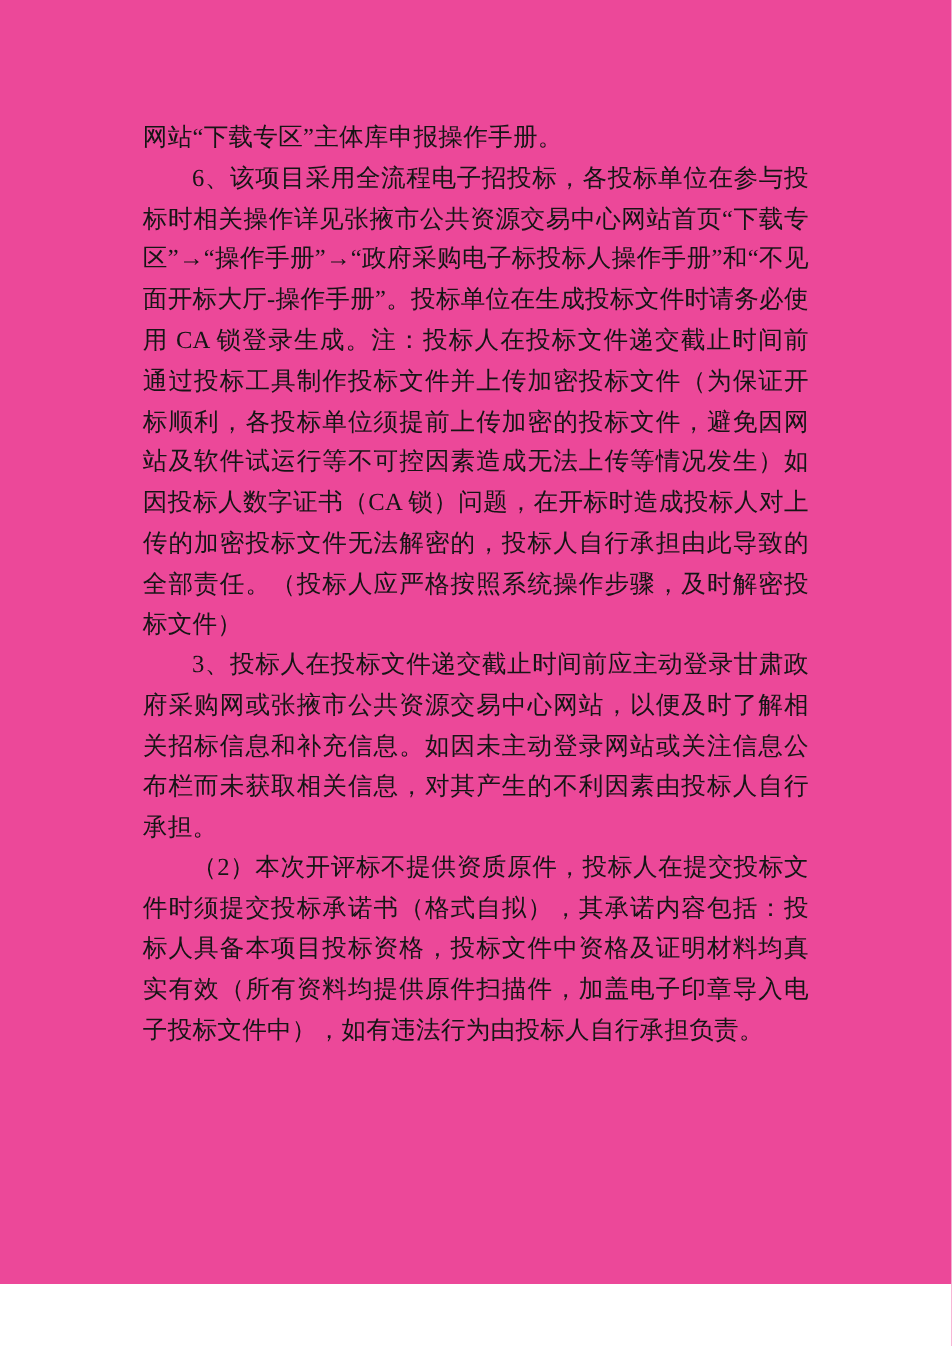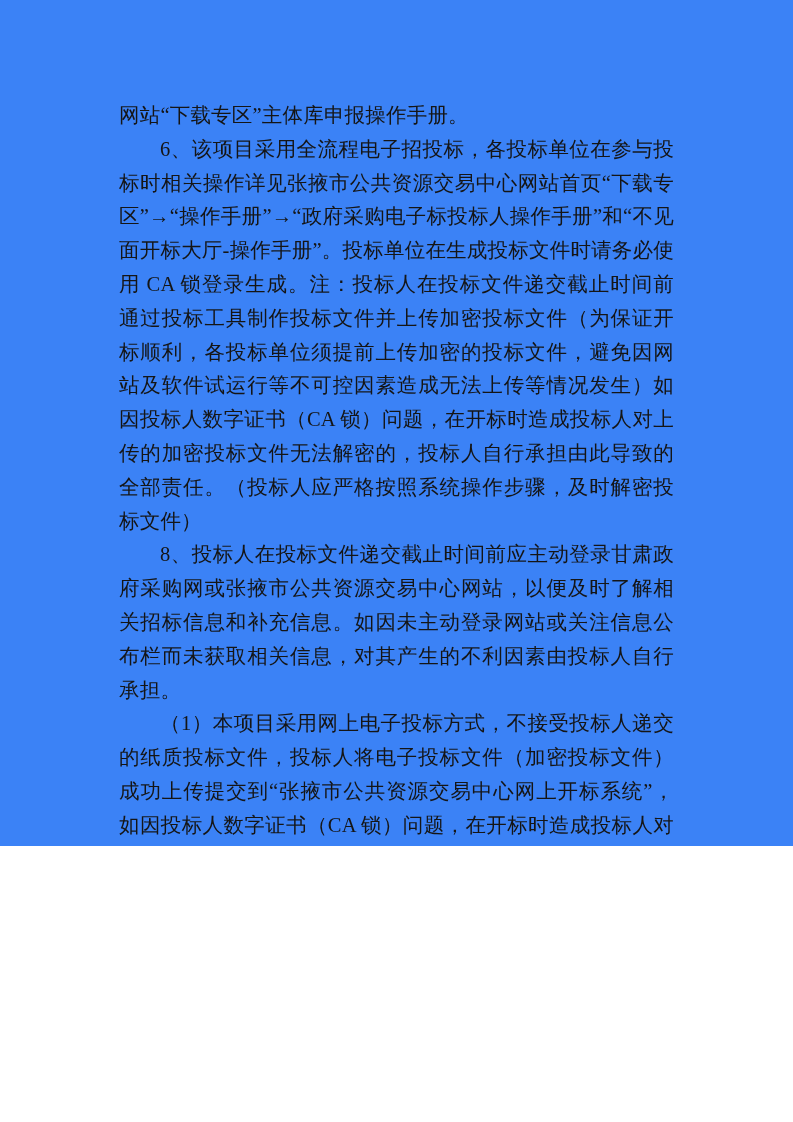--- a/index.html
+++ b/index.html
@@ -3,22 +3,22 @@
 <meta charset="utf-8">
 <style>
   html, body {
     margin: 0;
     padding: 0;
     background: #ffffff;
   }
   .page {
     position: relative;
     width: 793px;
-    height: 846px;
-    background: #3b82f6;
+    height: 1070px;
+    background: #ec4899;
     overflow: hidden;
     box-sizing: border-box;
   }
   .doc-body {
     position: absolute;
     top: 99px;
     left: 119px;
     width: 555px;
     color: #151515;
     font-family: "Liberation Serif", "DejaVu Serif", serif;
@@ -36,17 +36,16 @@
     text-indent: 2em;
   }
 </style>
 </head>
 <body>
 
 <div class="page">
   <div class="doc-body">
     <p class="para">网站“下载专区”主体库申报操作手册。</p>
     <p class="para indent">6、该项目采用全流程电子招投标，各投标单位在参与投标时相关操作详见张掖市公共资源交易中心网站首页“下载专区”→“操作手册”→“政府采购电子标投标人操作手册”和“不见面开标大厅-操作手册”。投标单位在生成投标文件时请务必使用 CA 锁登录生成。注：投标人在投标文件递交截止时间前通过投标工具制作投标文件并上传加密投标文件（为保证开标顺利，各投标单位须提前上传加密的投标文件，避免因网站及软件试运行等不可控因素造成无法上传等情况发生）如因投标人数字证书（CA 锁）问题，在开标时造成投标人对上传的加密投标文件无法解密的，投标人自行承担由此导致的全部责任。（投标人应严格按照系统操作步骤，及时解密投标文件）</p>
-    <p class="para indent">8、投标人在投标文件递交截止时间前应主动登录甘肃政府采购网或张掖市公共资源交易中心网站，以便及时了解相关招标信息和补充信息。如因未主动登录网站或关注信息公布栏而未获取相关信息，对其产生的不利因素由投标人自行承担。</p>
-    <p class="para indent">（1）本项目采用网上电子投标方式，不接受投标人递交的纸质投标文件，投标人将电子投标文件（加密投标文件）成功上传提交到“张掖市公共资源交易中心网上开标系统”，如因投标人数字证书（CA 锁）问题，在开标时造成投标人对上传的加密投标文件无法解密的，投标人自行承担由此导致的全部责任。（如有疑问可与新点公司工作人员联系，联系人：梁坤，联系电话：0936-8588231）</p>
+    <p class="para indent">3、投标人在投标文件递交截止时间前应主动登录甘肃政府采购网或张掖市公共资源交易中心网站，以便及时了解相关招标信息和补充信息。如因未主动登录网站或关注信息公布栏而未获取相关信息，对其产生的不利因素由投标人自行承担。</p>
     <p class="para indent">（2）本次开评标不提供资质原件，投标人在提交投标文件时须提交投标承诺书（格式自拟），其承诺内容包括：投标人具备本项目投标资格，投标文件中资格及证明材料均真实有效（所有资料均提供原件扫描件，加盖电子印章导入电子投标文件中），如有违法行为由投标人自行承担负责。</p>
   </div>
 </div>
 
 </body></html>

